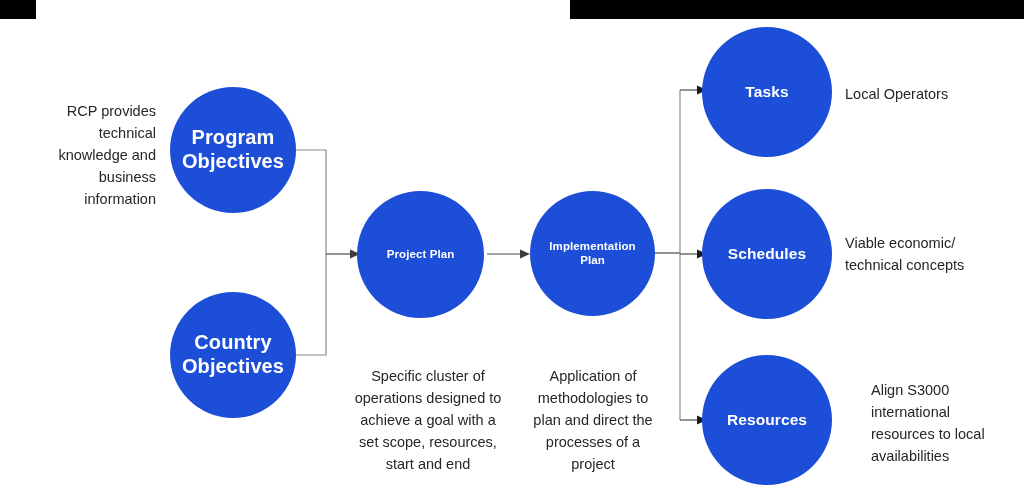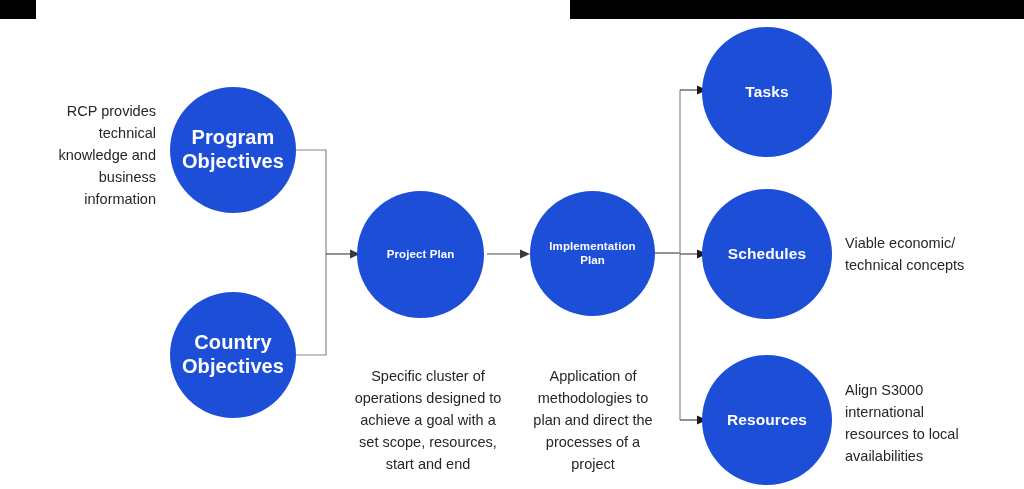--- a/index.html
+++ b/index.html
@@ -145,18 +145,19 @@
   </div>
 
   <div class="node out" style="left:702px; top:189px; width:130px; height:130px;">
     <span class="node-label">Schedules</span>
   </div>
 
   <div class="node out" style="left:702px; top:355px; width:130px; height:130px;">
     <span class="node-label">Resources</span>
   </div>
 
+  <div class="caption left-align" style="left:845px; top:83px; width:165px;">Local Operators</div>
 
   <div class="caption left-align" style="left:845px; top:232px; width:135px;">Viable economic/ technical concepts</div>
 
-  <div class="caption left-align" style="left:845px; top:379px; width:132px;">Align S3000 international resources to local availabilities</div>
+  <div class="caption left-align" style="left:871px; top:379px; width:132px;">Align S3000 international resources to local availabilities</div>
 
 </div>
 
 </body></html>

